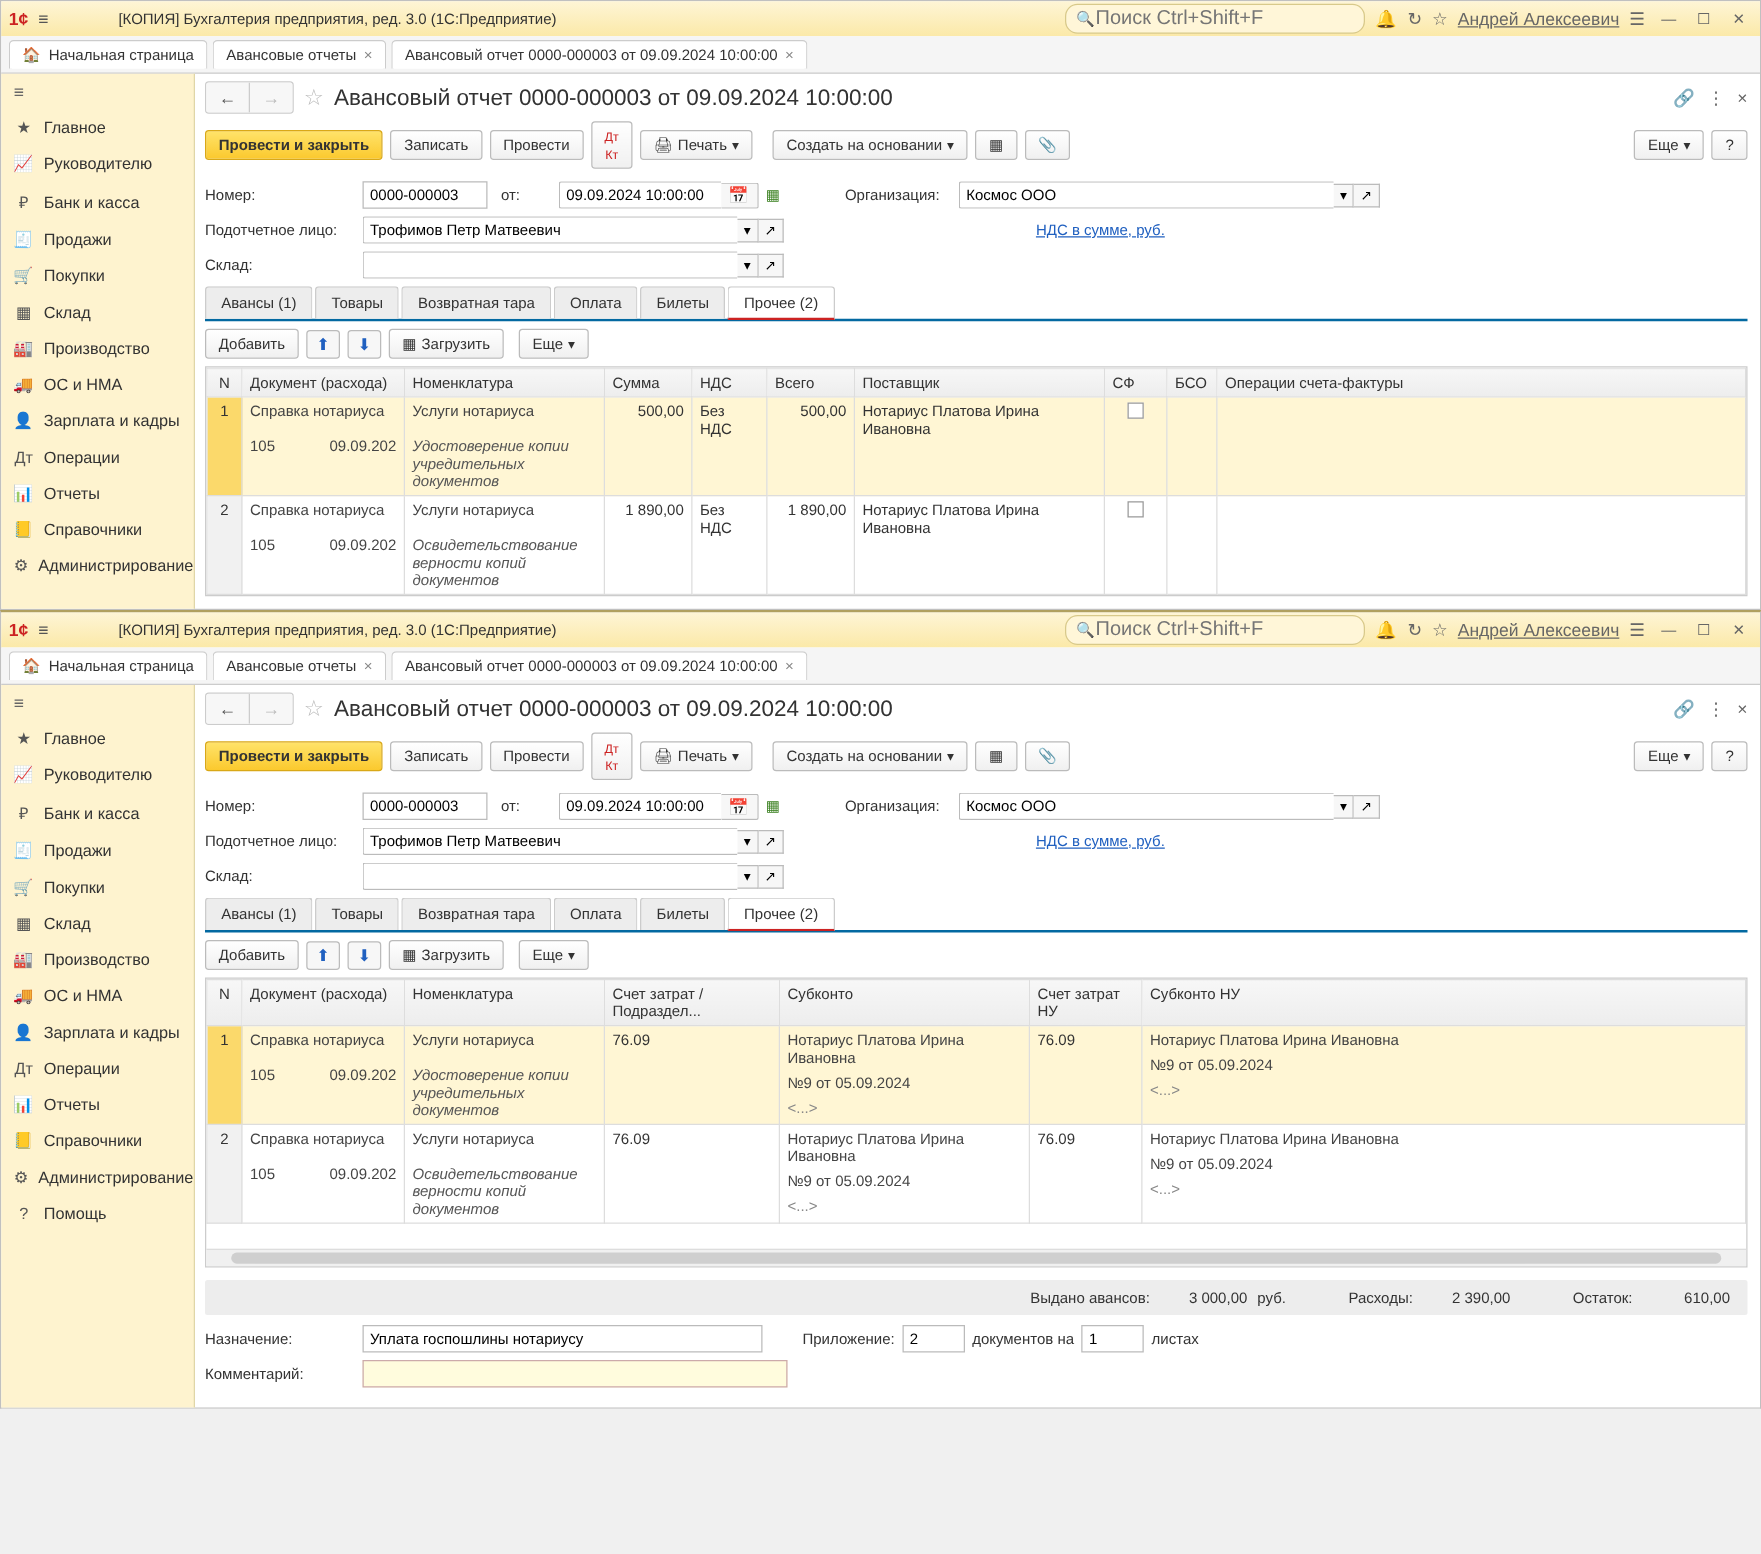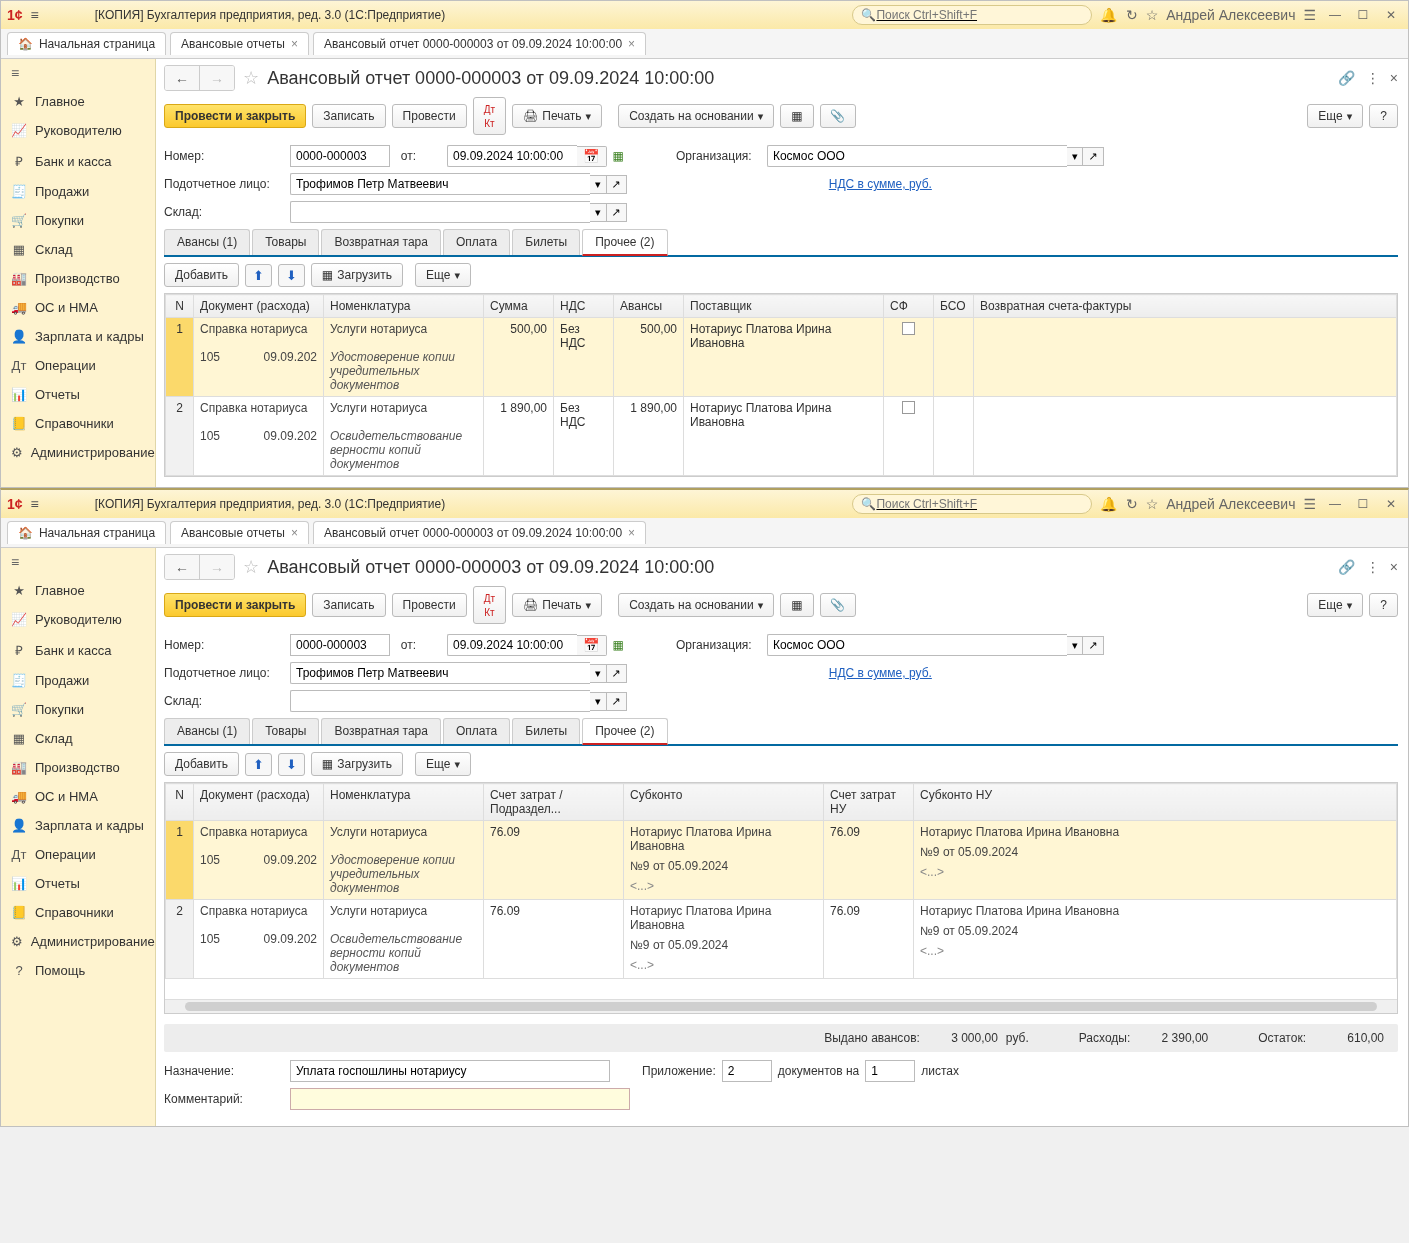--- a/index.html
+++ b/index.html
@@ -6,24 +6,24 @@
   body { font-family: Arial, sans-serif; font-size: 12px; background: #f0f0f0; color: #333; }
   .window { background: #fff; border: 1px solid #c0c0c0; margin-bottom: 0; }
 
   
   .titlebar { display: flex; align-items: center; height: 28px; background: linear-gradient(#fef5d6,#fbe9a8); padding: 0 6px; gap: 8px; }
   .logo-1c { color: #c22; font-weight: bold; font-size: 14px; }
   .hamburger { font-size: 14px; color: #555; cursor: pointer; }
   .app-title { flex: 0 0 auto; color: #333; padding-left: 48px; }
   .title-spacer { flex: 1; }
   .search-wrap { display: flex; align-items: center; border: 1px solid #d8c98a; background: #fff6d8; border-radius: 10px; padding: 2px 8px; width: 240px; }
-  .search-wrap input { border: none; background: transparent; outline: none; width: 100%; font-size: 12px; text-decoration: underline; }
+  .search-wrap input { border: none; background: transparent; outline: none; width: 100%; font-size: 16px; }
   .titlebar-icons { display: flex; align-items: center; gap: 8px; }
   .titlebar-icons span { color: #666; cursor: pointer; font-size: 14px; }
-  .user-name { color: #333; }
+  .user-name { color: #333; text-decoration: underline; }
   .win-controls { display: flex; gap: 6px; }
   .win-controls span { width: 22px; text-align: center; cursor: pointer; color: #666; }
 
   
   .doc-tabs { display: flex; align-items: center; background: #f5f5f5; border-bottom: 1px solid #ccc; height: 30px; padding: 0 6px; gap: 4px; }
   .doc-tab { display: flex; align-items: center; gap: 6px; padding: 4px 10px; border: 1px solid #ccc; border-bottom: none; background: #fff; border-radius: 4px 4px 0 0; font-size: 12px; cursor: pointer; }
   .doc-tab .close { color: #888; }
 
   
   .main-area { display: flex; }
@@ -317,25 +317,25 @@
 
       <div class="table-wrap">
         <table>
           <thead>
               <tr>
             <th class="th-n">N</th>
             <th style="width:130px">Документ (расхода)</th>
             <th style="width:160px">Номенклатура</th>
             <th style="width:70px">Сумма</th>
             <th style="width:60px">НДС</th>
-            <th style="width:70px">Авансы</th>
+            <th style="width:70px">Всего</th>
             <th style="width:200px">Поставщик</th>
             <th style="width:50px">СФ</th>
             <th style="width:40px">БСО</th>
-            <th>Возвратная счета-фактуры</th>
+            <th>Операции счета-фактуры</th>
           </tr>
             </thead>
           <tbody>
             <tr class="row-sel">
               <td class="td-n">1</td>
               <td>
                   <div class="sub-line">Справка нотариуса</div>
                   <div class="sub-line" style="display:flex;justify-content:space-between;margin-top:14px;">
                     <span>105</span>
                     <span>09.09.202</span>

